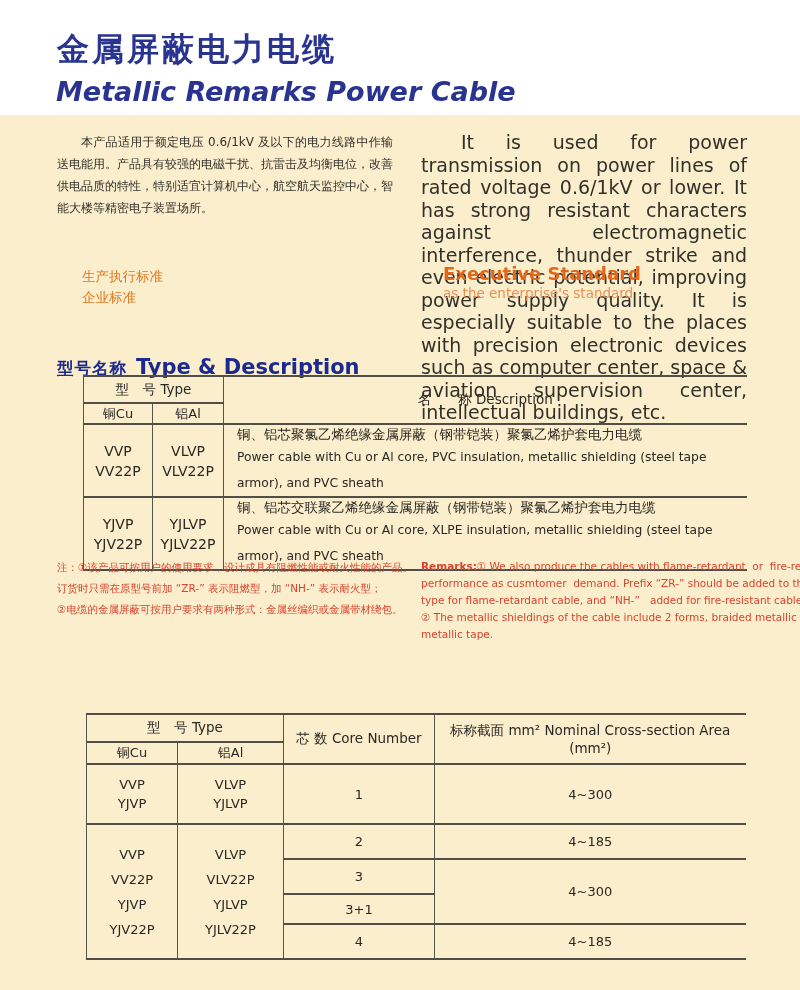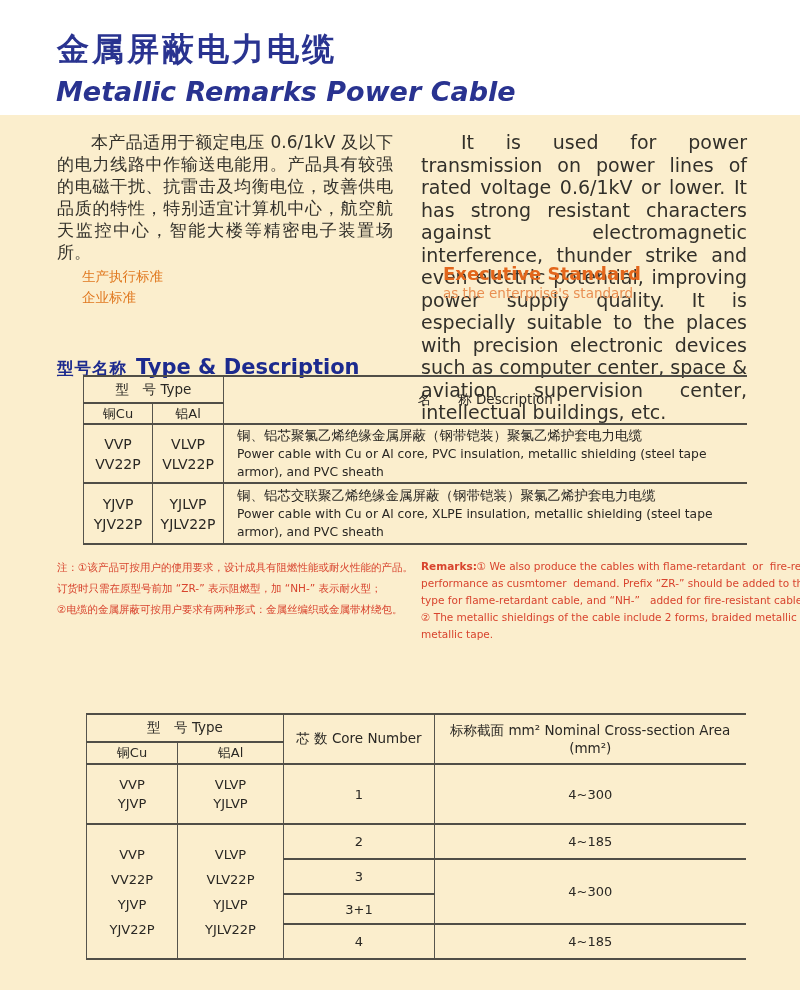--- a/index.html
+++ b/index.html
@@ -8,21 +8,21 @@
   .page { position:relative; width:800px; height:990px; background:#ffffff; overflow:hidden; }
   .cream-bg { position:absolute; left:0; top:115px; width:800px; height:875px; background:#fbeecd; }
 
   
   .title-zh { position:absolute; left:57px; top:28px; font-size:32px; font-weight:bold;
               color:#293390; letter-spacing:3px; }
   .title-en { position:absolute; left:56px; top:76px; font-size:27px; font-weight:bold;
               font-style:italic; color:#293390; letter-spacing:0px; }
 
   
-  .intro-zh { position:absolute; left:57px; top:131px; width:336px; font-size:17px;
+  .intro-zh { position:absolute; left:57px; top:131px; width:336px; font-size:12px;
               line-height:22px; color:#32302a; text-align:justify; text-indent:2em; }
   .intro-en { position:absolute; left:421px; top:131px; width:326px; font-size:19px;
               line-height:22.5px; color:#32302a; text-align:justify; text-indent:2.1em; }
   .std-zh { position:absolute; left:82px; top:266px; font-size:13.5px; line-height:21px; color:#e0781f; }
   .std-en { position:absolute; left:443px; top:264px; }
   .std-en-title { font-size:18px; font-weight:bold; color:#e2661c; line-height:20px; }
   .std-en-sub { font-size:13.5px; color:#e98f52; line-height:19px; }
 
   
   .sec-heading { position:absolute; color:#1c2a8e; font-weight:bold; white-space:nowrap; }
@@ -40,21 +40,21 @@
 
   #type-table { position:absolute; left:83px; top:375px; width:663px; }
   #type-table col.c1 { width:69px; } #type-table col.c2 { width:71px; } #type-table col.c3 { width:523px; }
   #type-table .hrow1 td { height:27px; font-size:13.5px; }
   #type-table .hrow2 td { height:21px; font-size:13px; }
   #type-table .brow td { height:59px; }
   #type-table .brow2 td { height:61px; }
   .model { font-size:14px; line-height:20px; }
   .desc-cell { text-align:left; padding-left:13px; }
   .desc-zh { font-size:13.5px; line-height:19px; color:#2a2824; }
-  .desc-en { font-size:12.3px; line-height:18px; color:#2a2824; }
+  .desc-en { font-size:12.3px; line-height:26px; color:#2a2824; }
 
   #spec-table { position:absolute; left:86px; top:713px; width:659px; }
   #spec-table col.c1 { width:91px; } #spec-table col.c2 { width:106px; }
   #spec-table col.c3 { width:151px; } #spec-table col.c4 { width:311px; }
   #spec-table .hrow1 td { height:28px; font-size:13.5px; }
   #spec-table .hrow2 td { height:22px; font-size:13px; }
   #spec-table .r1 td { height:60px; }
   #spec-table .r2 td { height:35px; }
   #spec-table .r3 td { height:35px; }
   #spec-table .r4 td { height:30px;margin-top:12px; }

